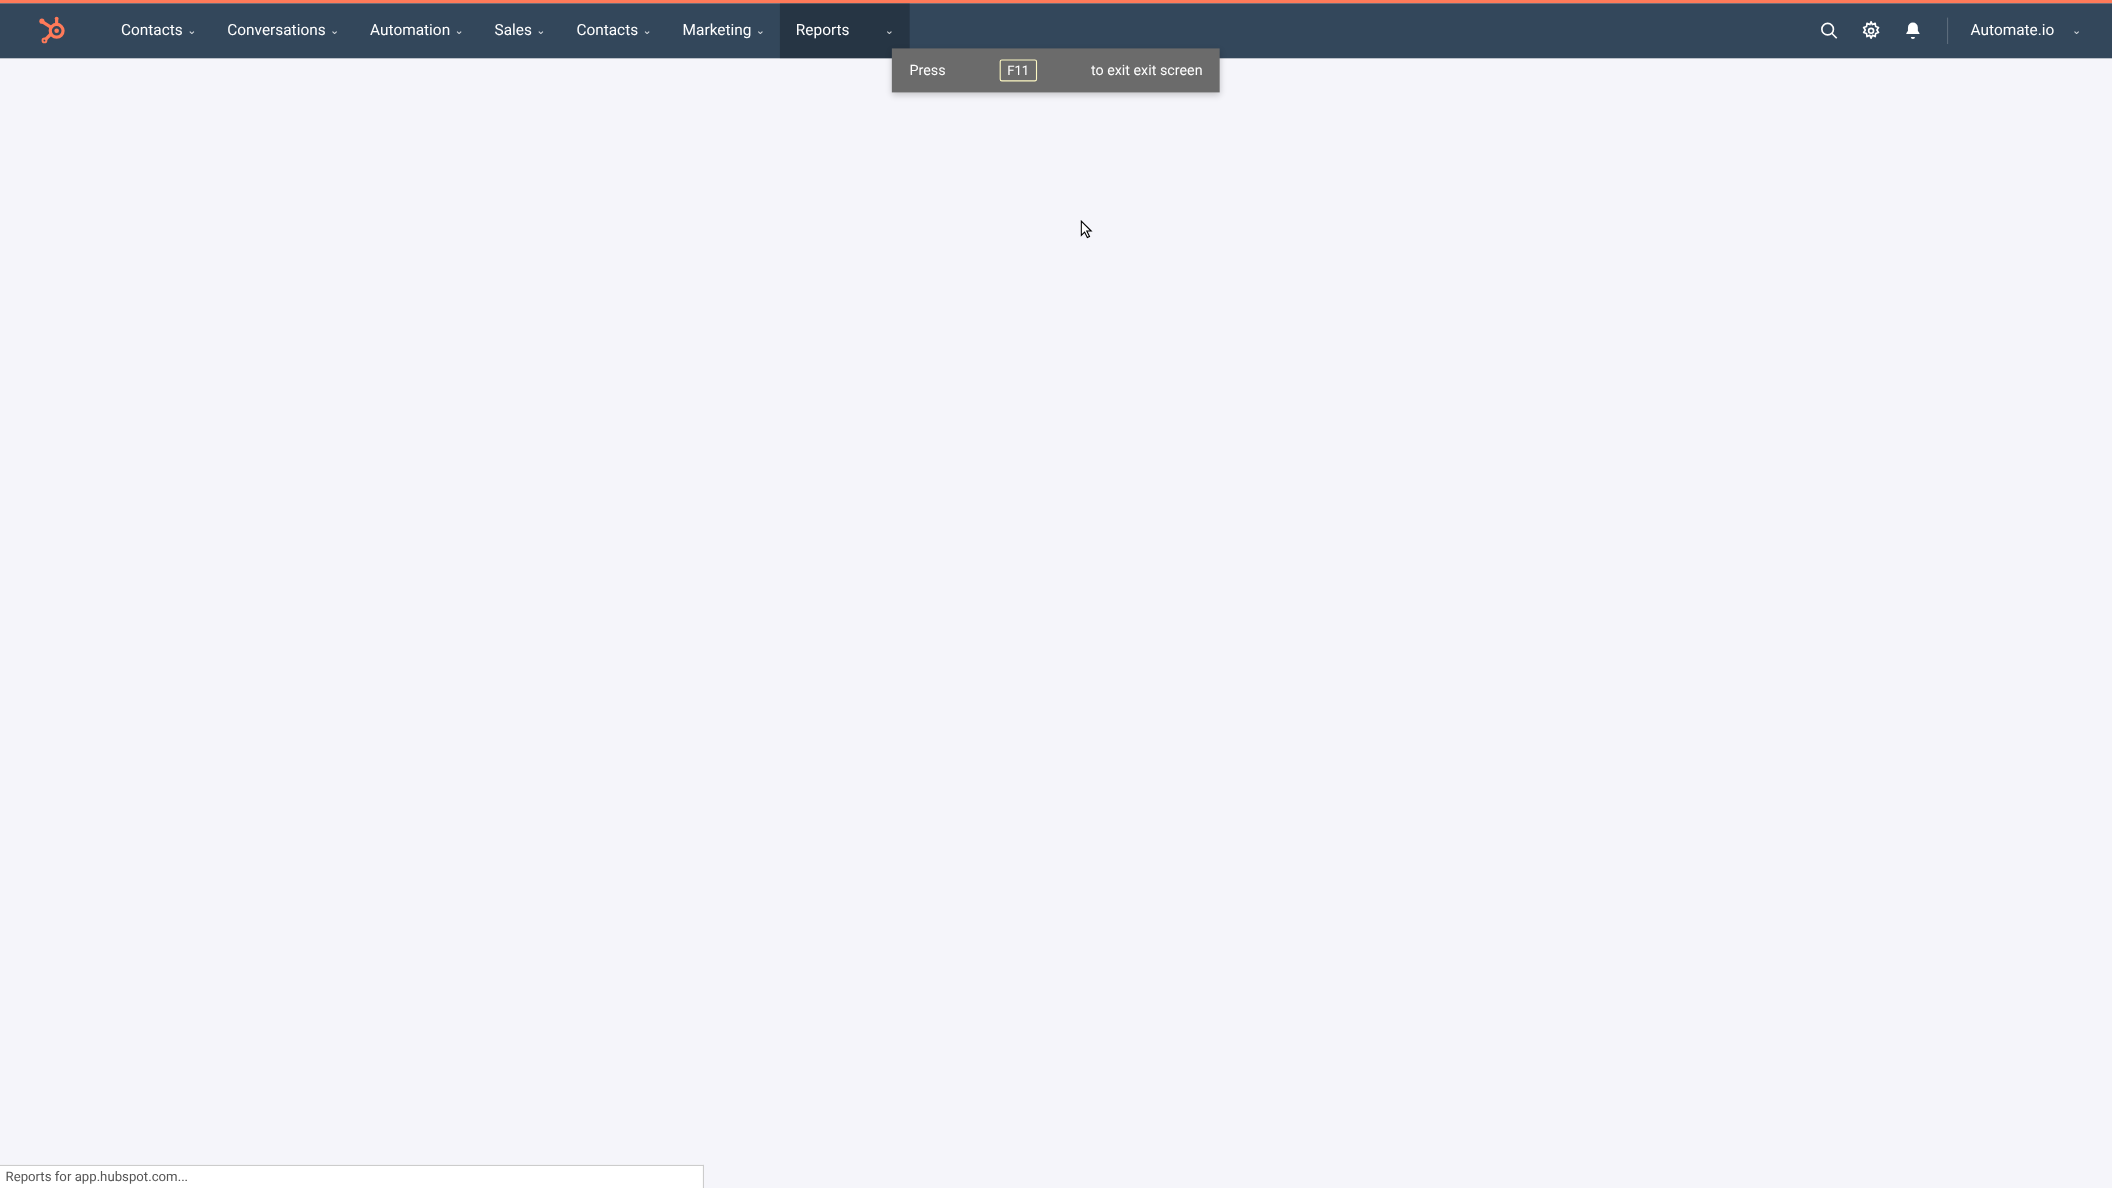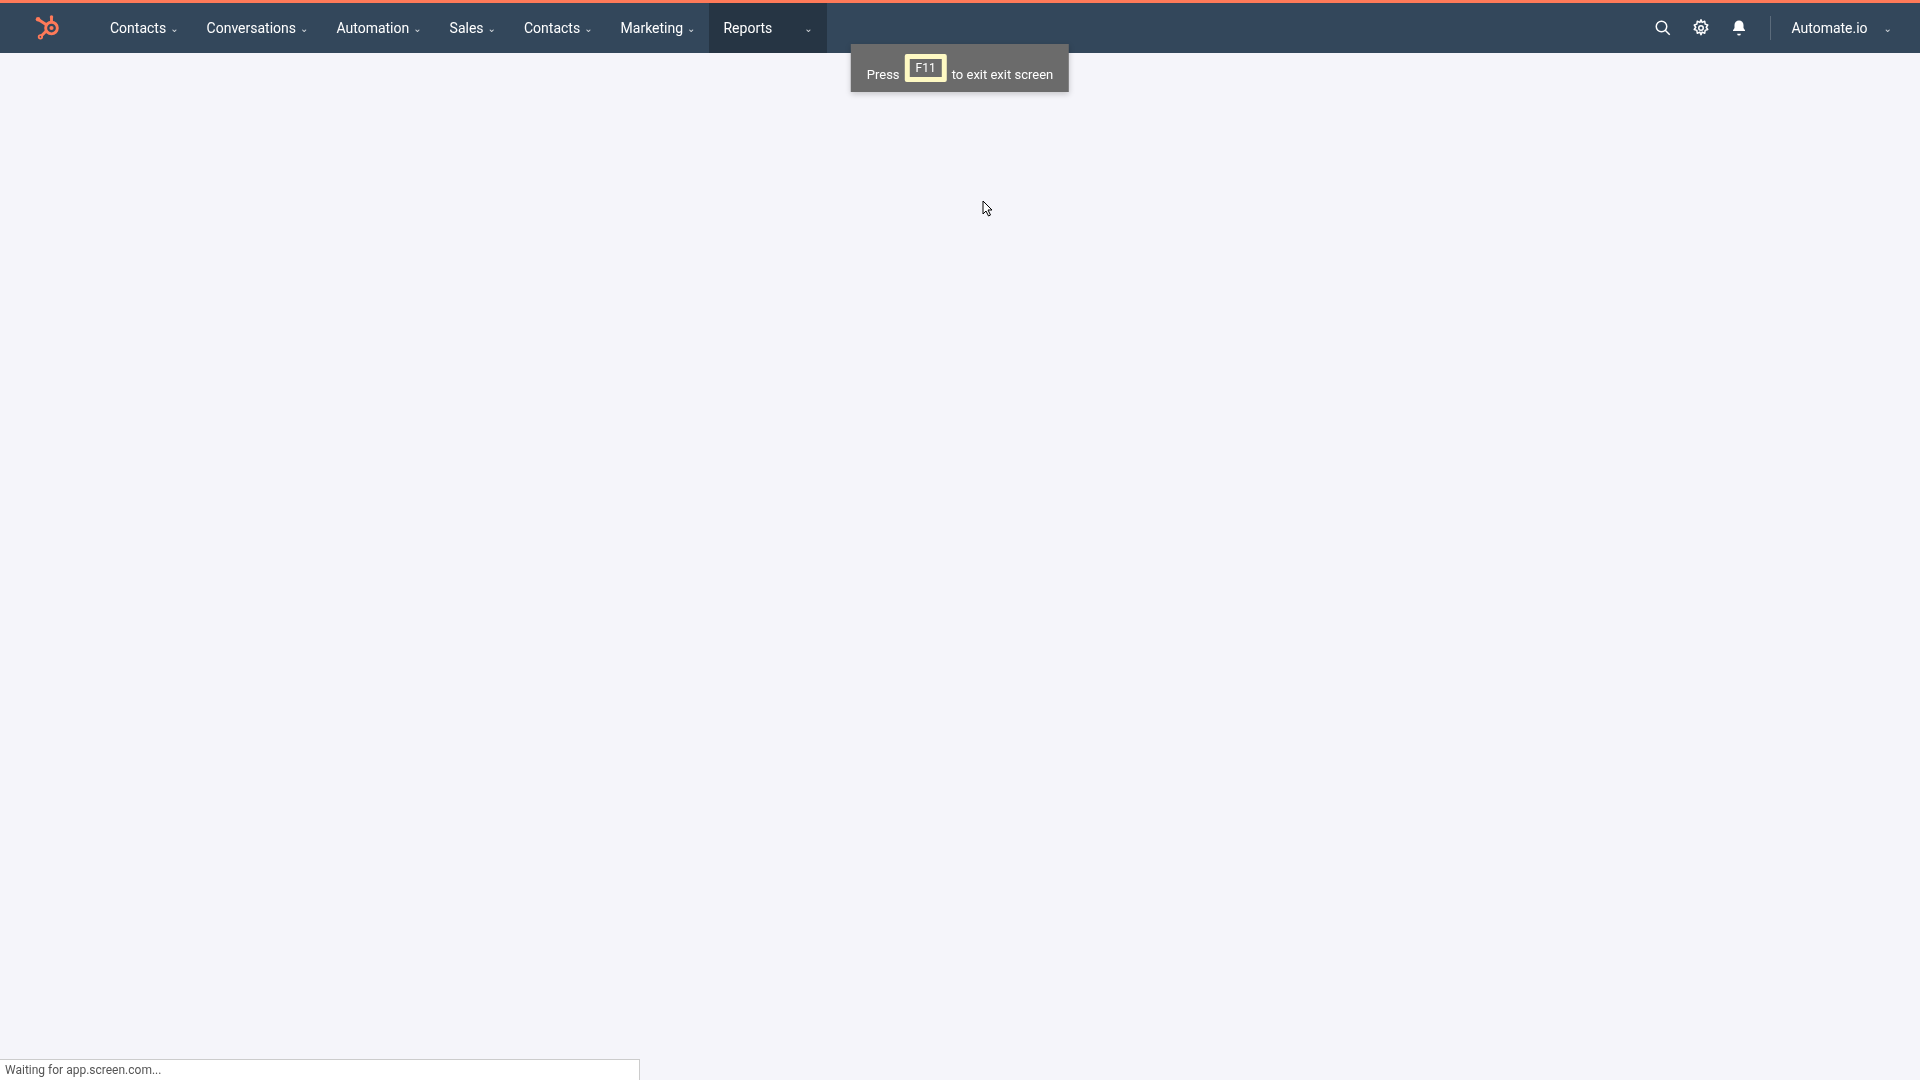--- a/index.html
+++ b/index.html
@@ -115,25 +115,26 @@
     .tooltip {
       position: absolute;
       top: 44px;
       left: 50%;
       transform: translateX(-50%);
       background-color: #6b6b6b;
       color: #fff;
       padding: 10px 16px;
       font-size: 13px;
       display: flex;
-      align-items: flex-end;
+      align-items: center;
       box-shadow: 0 2px 6px rgba(0,0,0,0.2);
+      gap: 44px;
     }
     .tooltip .key {
-      border: 5px solid #fef9c3;
+      border: 1px solid #fef9c3;
       padding: 2px 6px;
       margin: 0 5px;
       border-radius: 2px;
       font-size: 12px;
     }
     .cursor {
       position: absolute;
       top: 200px;
       left: 982px;
       font-size: 14px;
@@ -235,14 +236,14 @@
   <span>to exit exit screen</span>
 </div>
 
 <div class="cursor">
   <svg width="14" height="18" viewBox="0 0 14 18">
     <path d="M1 1 L1 14 L4 11 L6.5 16 L8.5 15 L6 10 L10 10 Z" fill="white" stroke="black" stroke-width="1"></path>
   </svg>
 </div>
 
 <div class="status-bar">
-  <span>Waiting for app.screen.com...</span>
+  <span>Reports for app.hubspot.com...</span>
 </div>
 
 </body></html>

